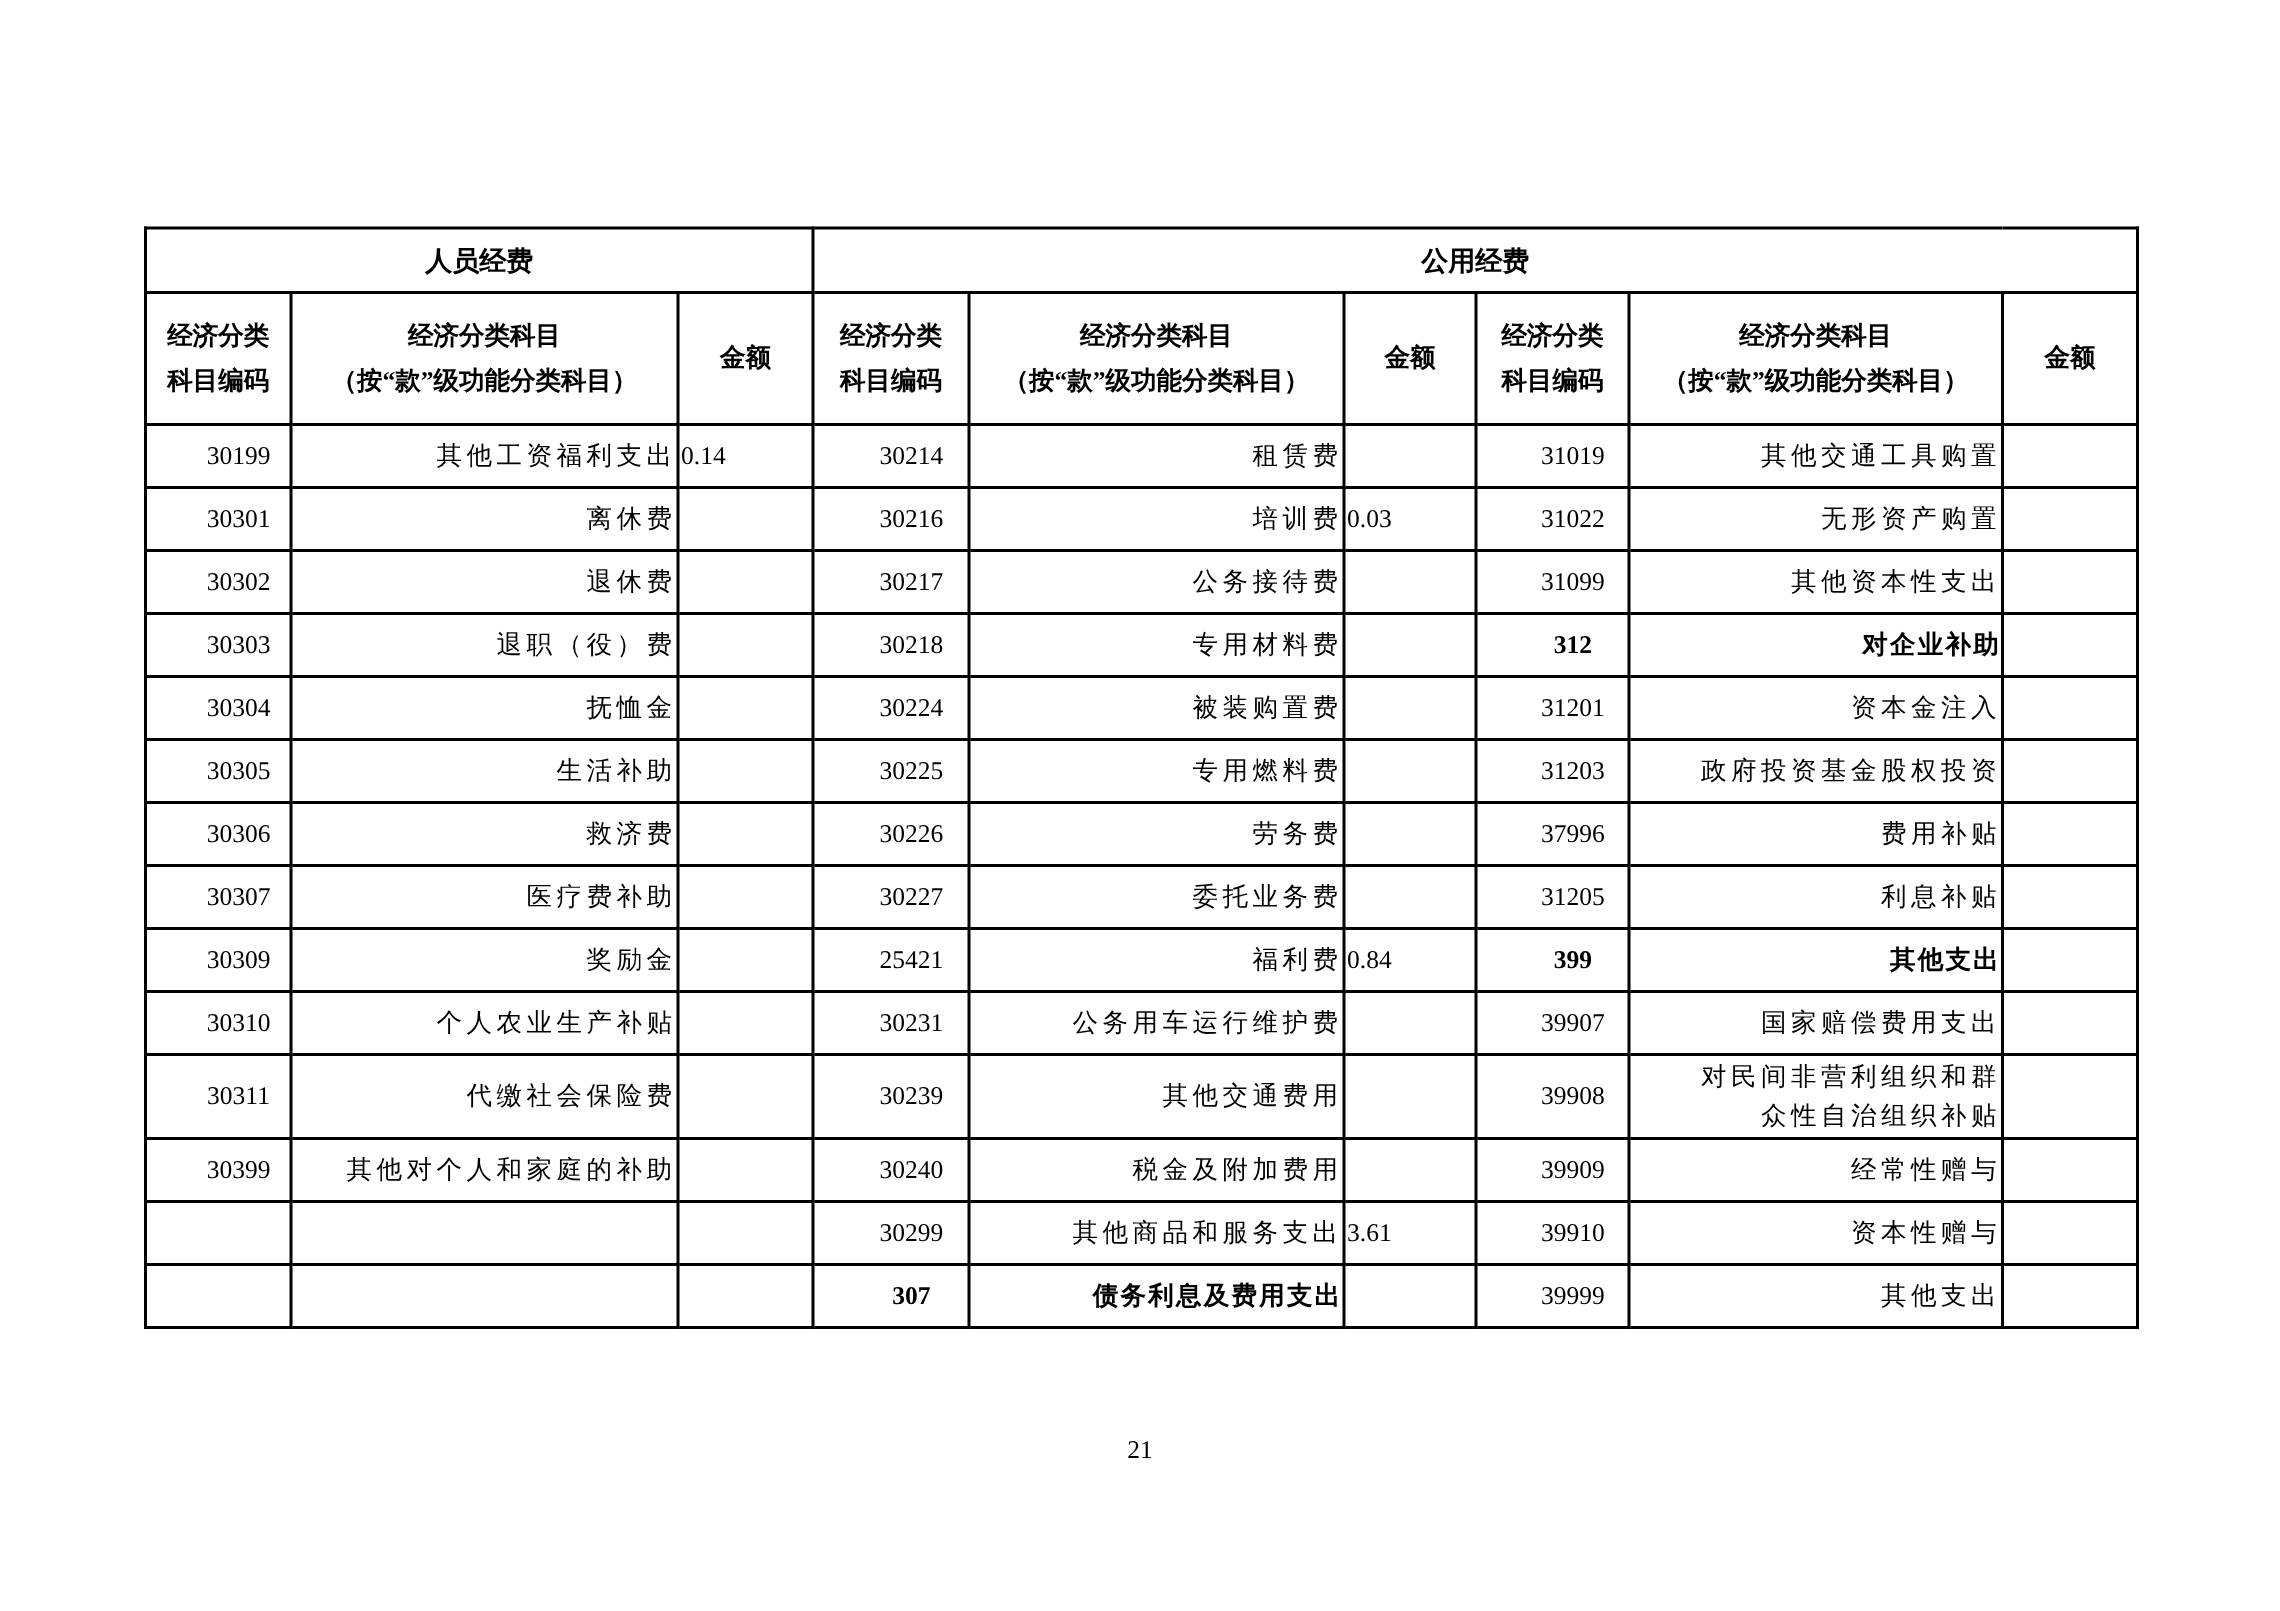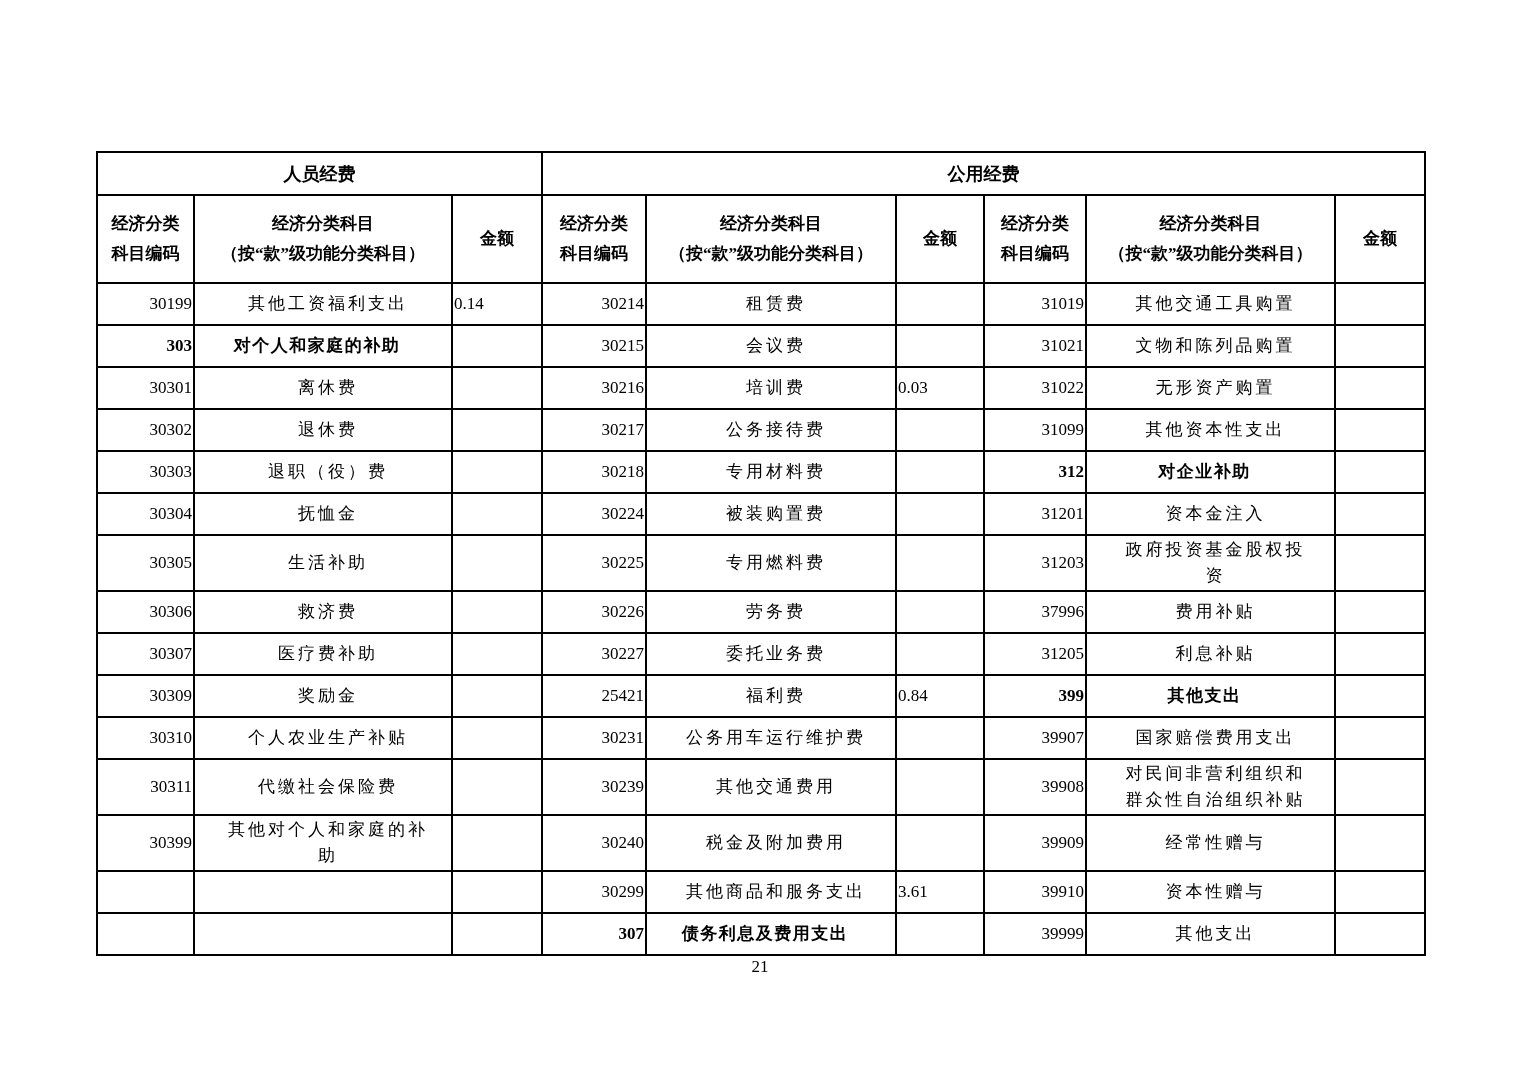--- a/index.html
+++ b/index.html
@@ -54,28 +54,28 @@
     height: 42px;
   }
   .budget-table tbody tr.tall {
     height: 46px;
   }
   .budget-table td {
     font-size: 17px;
     vertical-align: middle;
   }
   td.code {
-    text-align: right;
+    text-align: center;
     padding-left: 28px;
     border-radius: 15px;
   }
   td.subject {
-    text-align: center;
+    text-align: right;
     padding-left: 30px;
-    padding-right: 20px;
+    padding-right: 0;
     letter-spacing: 3px;
     line-height: 26px;
     font-family: Liberation Serif, serif;
   }
   td.amount {
     padding-right: 8px;
   }
   td.section {
     font-weight: bold;
   }
@@ -136,31 +136,20 @@
         <td class="subject">其他工资福利支出</td>
         <td class="amount">0.14</td>
         <td class="code">30214</td>
         <td class="subject">租赁费</td>
         <td class="amount"></td>
         <td class="code">31019</td>
         <td class="subject">其他交通工具购置</td>
         <td class="amount"></td>
       </tr>
       <tr>
-        <td class="code section">303</td>
-        <td class="subject section">对个人和家庭的补助</td>
-        <td class="amount"></td>
-        <td class="code">30215</td>
-        <td class="subject">会议费</td>
-        <td class="amount"></td>
-        <td class="code">31021</td>
-        <td class="subject">文物和陈列品购置</td>
-        <td class="amount"></td>
-      </tr>
-      <tr>
         <td class="code">30301</td>
         <td class="subject">离休费</td>
         <td class="amount"></td>
         <td class="code">30216</td>
         <td class="subject">培训费</td>
         <td class="amount">0.03</td>
         <td class="code">31022</td>
         <td class="subject">无形资产购置</td>
         <td class="amount"></td>
       </tr>

